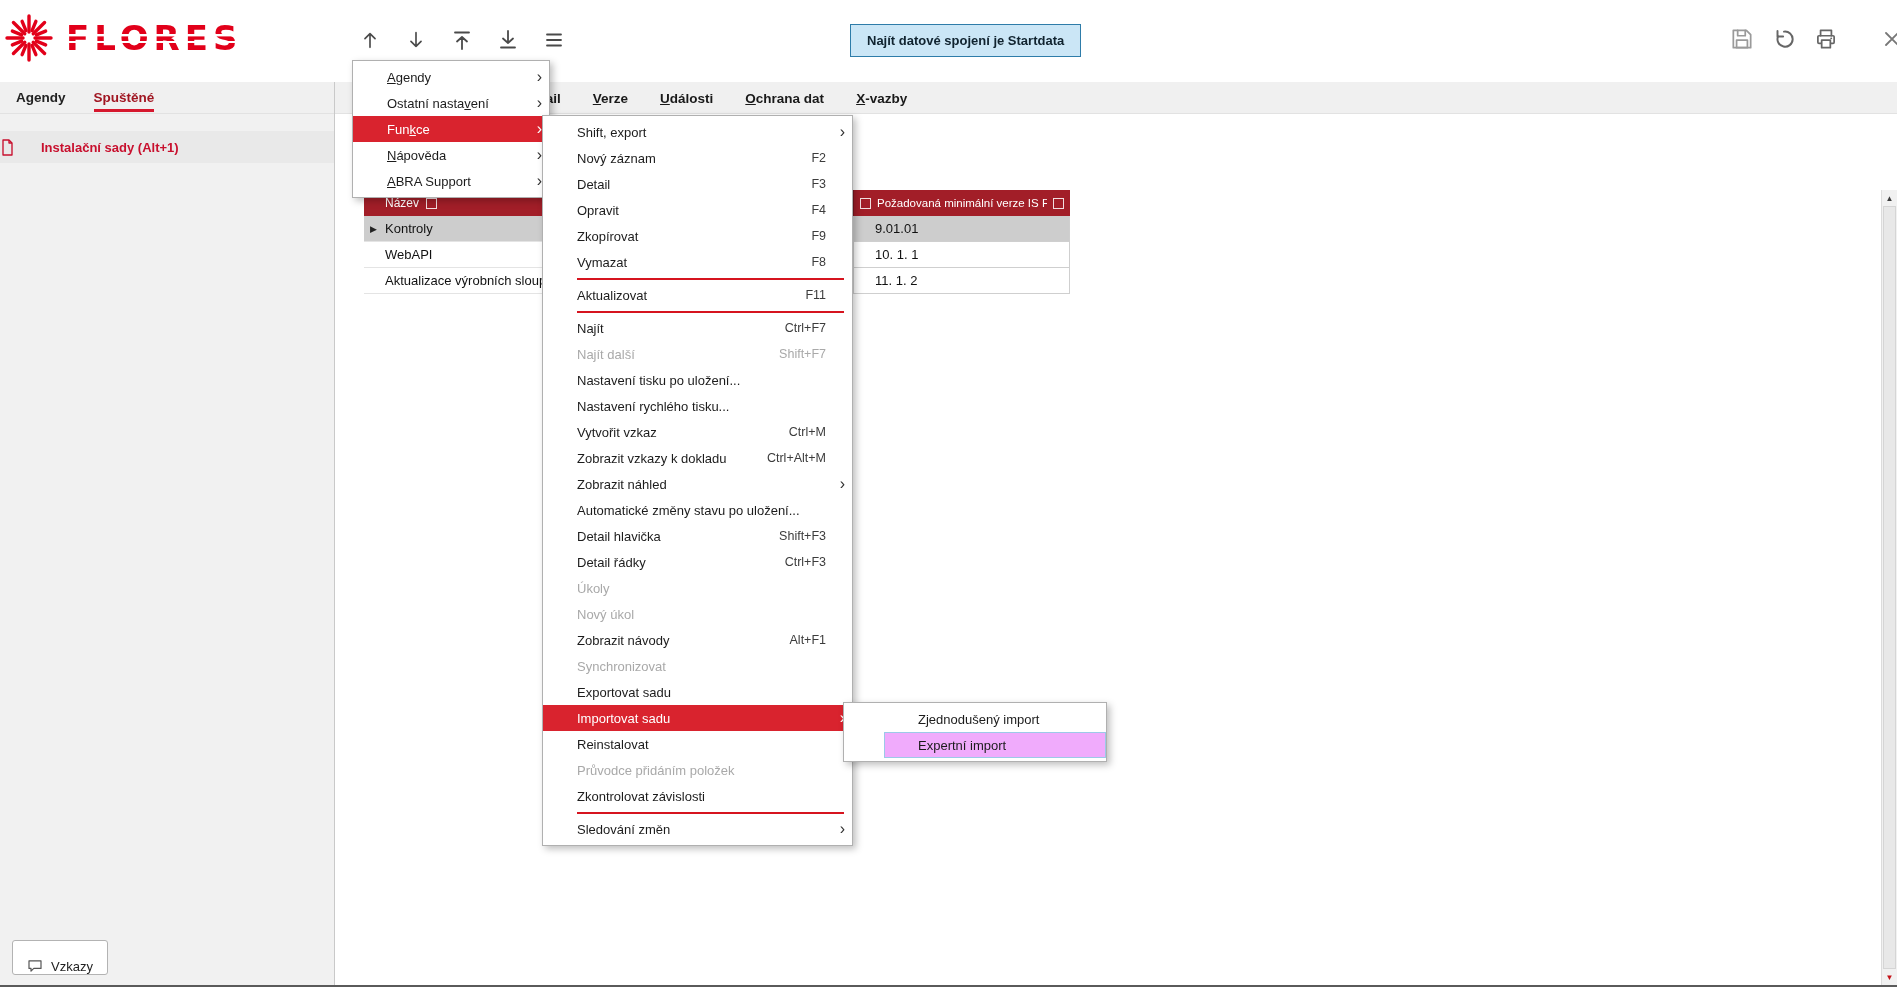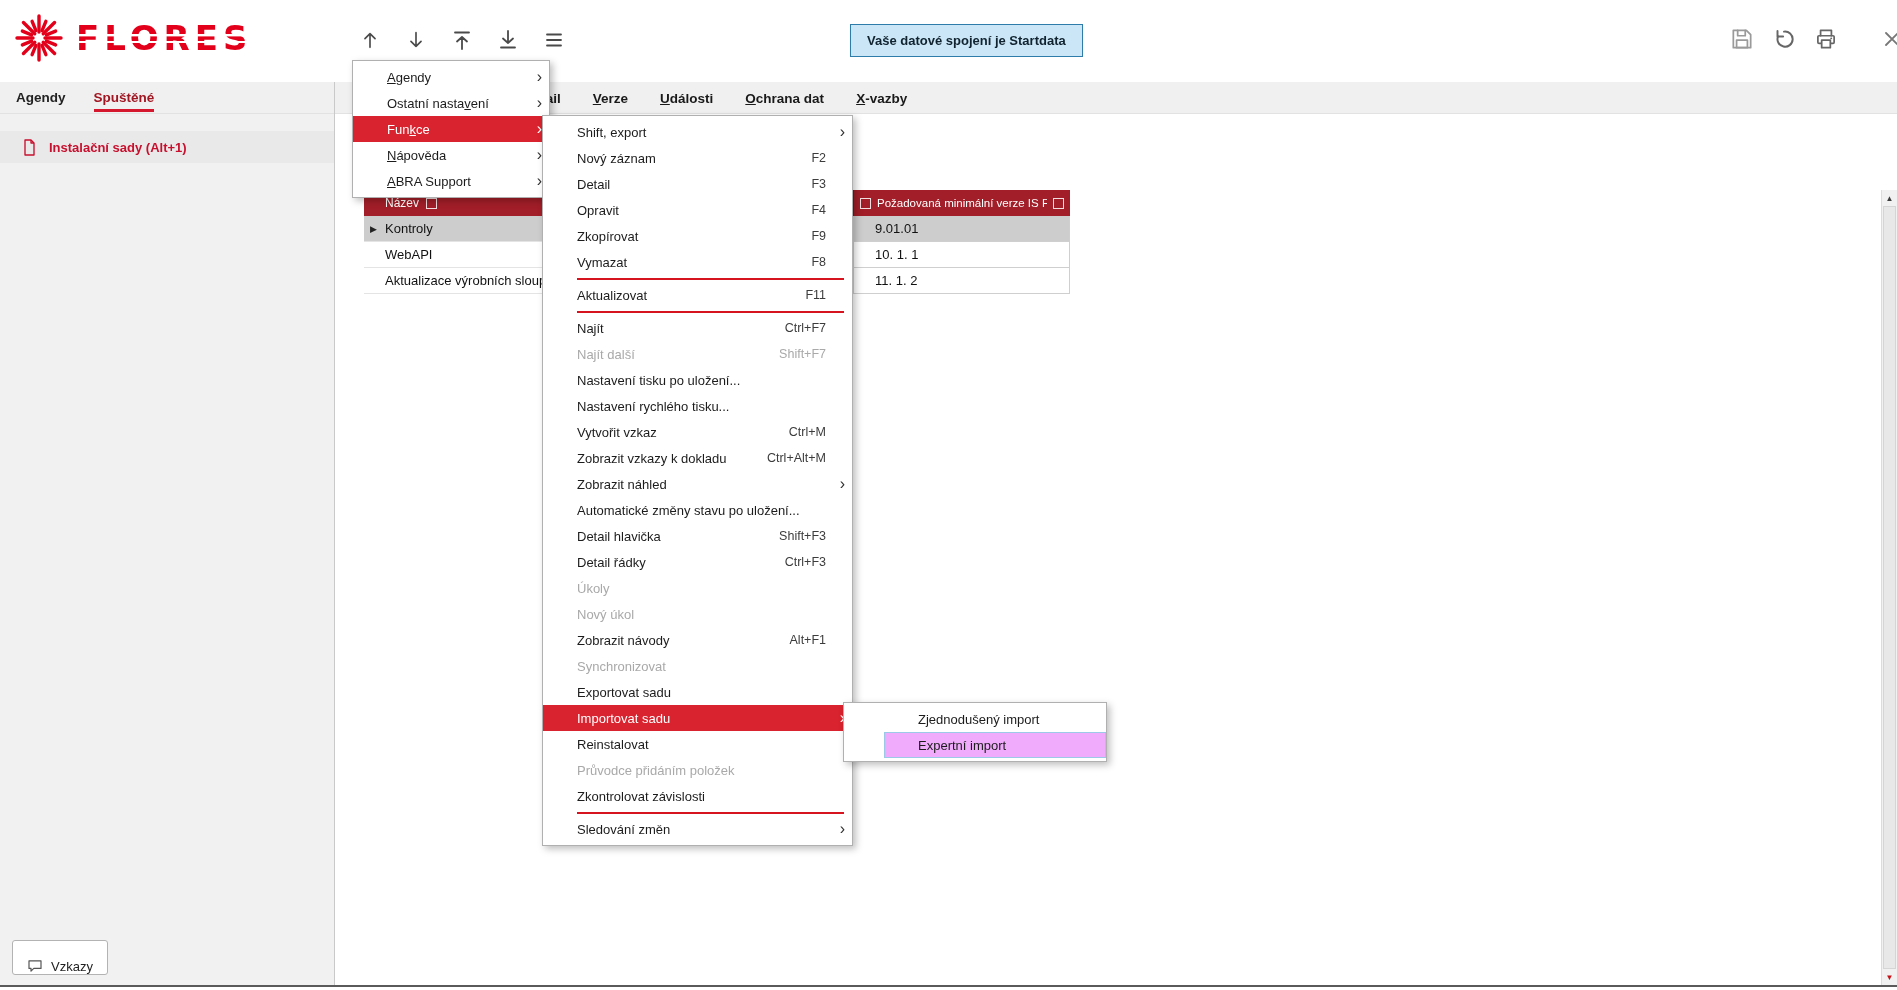--- a/index.html
+++ b/index.html
@@ -3,42 +3,42 @@
 <meta charset="utf-8">
 <style>
   html,body{margin:0;padding:0;}
   body{
     width:1897px;height:990px;overflow:hidden;position:relative;
     background:#fff;font-family:"Liberation Sans",sans-serif;color:#1a1a1a;
     -webkit-font-smoothing:antialiased;
   }
   
   .topbar{position:absolute;left:0;top:0;width:1897px;height:82px;background:#fff;border-bottom:1px solid #dcdcdc;}
-  .logo{position:absolute;left:12px;top:11px;display:flex;align-items:center;gap:10px;}
+  .logo{position:absolute;left:2px;top:11px;display:flex;align-items:center;gap:10px;}
   .nav-icons{position:absolute;left:355px;top:24px;display:flex;gap:16px;}
   .tool-btn{width:30px;height:32px;display:flex;align-items:center;justify-content:center;cursor:pointer;background:none;border:none;padding:0;}
   .tool-btn svg{stroke:#4a4a4a;fill:none;stroke-width:1.8;stroke-linecap:round;stroke-linejoin:round;}
   .badge{position:absolute;left:850px;top:24px;height:33px;padding:0 16px;background:#cbe6f6;border:1px solid #2e7ca9;
          display:flex;align-items:center;justify-content:center;font-size:13px;font-weight:bold;color:#10232f;box-sizing:border-box;}
   .win-icons{position:absolute;left:1728px;top:24px;display:flex;gap:14px;align-items:center;}
   .win-btn{width:28px;height:30px;display:flex;align-items:center;justify-content:center;background:none;border:none;padding:0;cursor:pointer;}
   .win-btn svg{fill:none;stroke-linecap:round;stroke-linejoin:round;}
   .win-close{margin-left:24px;}
   
   .tabstrip{position:absolute;left:0;top:82px;width:1897px;height:32px;background:#f0f0f0;border-bottom:1px solid #e2e2e2;box-sizing:border-box;}
   .side-tabs{position:absolute;left:16px;top:0;height:32px;display:flex;gap:28px;align-items:center;}
   .stab{position:relative;height:32px;line-height:32px;font-size:13.5px;font-weight:600;color:#222;cursor:pointer;}
   .stab.active{color:#a01622;}
   .stab.active::after{content:"";position:absolute;left:0;right:0;bottom:2px;height:3px;background:#d6182e;}
   .main-tabs{position:absolute;left:524px;top:0;height:32px;display:flex;gap:32px;align-items:center;}
   .mtab{font-size:13.5px;font-weight:600;color:#1a1a1a;white-space:nowrap;cursor:pointer;}
   
   .sidebar{position:absolute;left:0;top:114px;width:334px;height:871px;background:#f1f1f1;box-sizing:border-box;}
-  .side-item{position:absolute;left:0;top:17px;width:334px;height:32px;background:#e9e9e9;display:flex;align-items:center;gap:12px;
-             padding-left:22px;box-sizing:border-box;color:#c8102e;font-weight:bold;font-size:13px;cursor:pointer;}
+  .side-item{position:absolute;left:0;top:17px;width:334px;height:32px;background:#e9e9e9;display:flex;align-items:center;gap:26px;
+             box-sizing:border-box;color:#c8102e;font-weight:bold;font-size:13px;cursor:pointer;}
   .vzkazy{position:absolute;left:12px;top:940px;width:94px;height:33px;background:#fff;border:1px solid #b3b3b3;border-radius:3px;
           display:flex;align-items:flex-end;justify-content:center;gap:8px;font-size:13px;color:#222;z-index:5;cursor:pointer;}
   
   .v-divider{position:absolute;left:334px;top:82px;width:1px;height:903px;background:#c9c9c9;z-index:2;}
   .bottom-line{position:absolute;left:0;top:985px;width:1897px;height:2px;background:#5a5a5a;z-index:2;}
   
   .grid{position:absolute;left:364px;top:190px;z-index:1;}
   .grid-header{display:flex;height:26px;}
   .gh-cell{background:#a21e28;color:#fff;font-size:12px;display:flex;align-items:center;box-sizing:border-box;cursor:pointer;}
   .gh-nazev{width:489px;padding-left:21px;gap:7px;}
@@ -129,21 +129,21 @@
         <path d="M12 3v12M7 10.5l5 4.5 5-4.5M5 19.5h14"></path>
       </svg>
     </button>
     <button class="tool-btn">
       <svg width="24" height="24" viewBox="0 0 24 24" stroke-width="2">
         <path d="M5 6.5h14M5 12h14M5 17.5h14"></path>
       </svg>
     </button>
   </div>
 
-  <div class="badge">Vaše datové spojení je Startdata</div>
+  <div class="badge">Najít datové spojení je Startdata</div>
 
   <div class="win-icons">
     <button class="win-btn">
       <svg width="26" height="26" viewBox="0 0 24 24" stroke="#9a9a9a" stroke-width="1.6">
         <path d="M4 4h12l4 4v12H4z"></path>
         <path d="M8 4v5h7V4"></path>
         <rect x="7" y="13" width="10" height="7"></rect>
       </svg>
     </button>
     <button class="win-btn">

